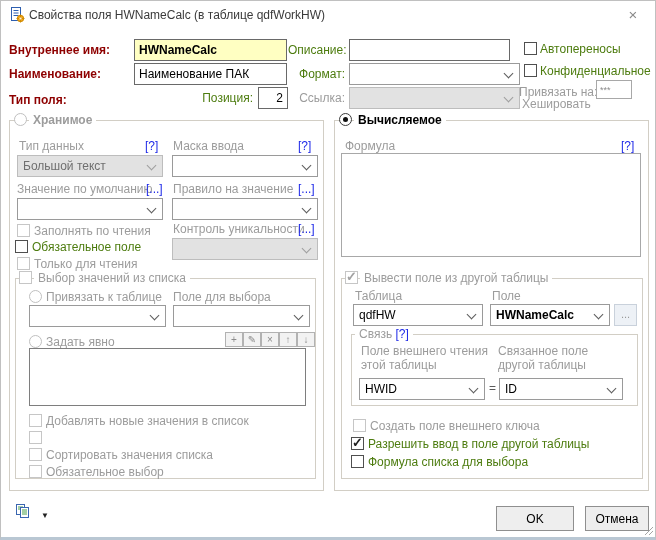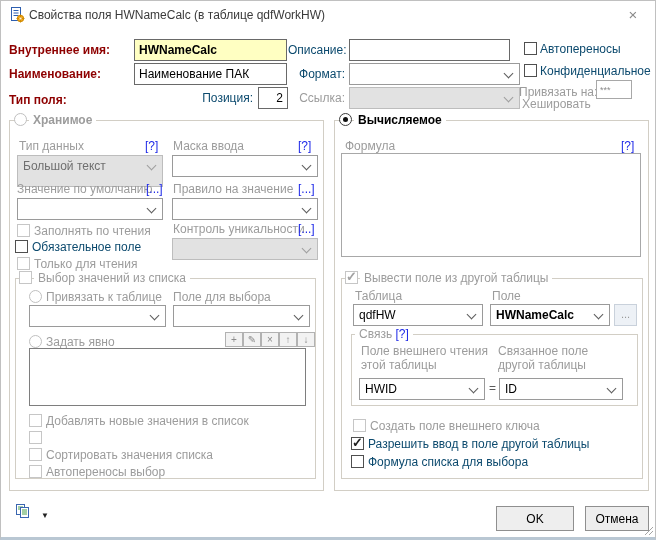--- a/index.html
+++ b/index.html
@@ -2,21 +2,21 @@
 <html><head>
 <meta charset="utf-8">
 <style>
   html,body{margin:0;padding:0;background:#e8e8e8;font-family:"Liberation Sans",sans-serif;}
   .dlg{position:relative;width:656px;height:540px;background:#fff;border:1px solid #c0c0c0;
        border-bottom:3px solid #b9c7d3;box-sizing:border-box;overflow:hidden;font-size:12px;color:#000;}
   .titlebar{position:absolute;left:0;top:0;right:0;height:27px;background:#fff;}
   .title{position:absolute;left:28px;top:7px;font-size:12px;color:#3a3a3a;white-space:nowrap;}
   .close{position:absolute;right:12px;top:4px;width:20px;height:20px;text-align:center;
          color:#8a8a8a;font-size:15px;line-height:20px;cursor:pointer;}
-  .lbl{position:absolute;font-size:12px;line-height:13px;color:#0c4a6e;white-space:nowrap;}
+  .lbl{position:absolute;font-size:12px;line-height:13px;color:#4d7c0f;white-space:nowrap;}
   .red{color:#8e0000;font-weight:bold;}
   .gray{color:#9c9c9c;}
   .dkgray{color:#6f6f6f;}
   .blue{color:#1f2ae8;}
   .r{text-align:right;}
   .inp{position:absolute;border:1px solid #696969;background:#fff;font-family:inherit;
        font-size:12px;color:#000;padding:0 4px;box-sizing:border-box;outline:none;}
   .yellowbg{background:#ffffc2;font-weight:bold;}
   .small{font-size:9px;color:#8a8a8a;padding:1px 3px 0;}
   .combo{position:absolute;border:1px solid #9a9a9a;background:#fff;box-sizing:border-box;
@@ -101,21 +101,21 @@
   <span class="lbl gray" style="left:521px;top:97px">Хешировать</span>
 
   <div class="group" style="left:8px;top:119px;width:315px;height:371px"></div>
   <div class="radio dis" style="left:13px;top:112px;background:#fff"></div>
   <span class="gttl bold gray" style="left:28px;top:112px">Хранимое</span>
 
   <span class="lbl gray" style="left:18px;top:139px">Тип данных</span>
   <span class="lbl blue" style="left:144px;top:139px">[?]</span>
   <span class="lbl gray" style="left:172px;top:139px">Маска ввода</span>
   <span class="lbl blue" style="left:297px;top:139px">[?]</span>
-  <div class="combo dis dkgray" style="left:16px;top:154px;width:146px;height:32px">
+  <div class="combo dis dkgray" style="left:16px;top:154px;width:146px;height:22px">
     <span>Большой текст</span>
     <span class="chev"></span>
   </div>
   <div class="combo" style="left:171px;top:154px;width:146px;height:22px">
     <span></span>
     <span class="chev"></span>
   </div>
 
   <span class="lbl gray" style="left:16px;top:182px">Значение по умолчанию</span>
   <span class="lbl blue" style="left:145px;top:182px">[...]</span>
@@ -167,21 +167,21 @@
   <div class="tbtn" style="left:278px;top:331px"><span>↑</span></div>
   <div class="tbtn" style="left:296px;top:331px"><span>↓</span></div>
   <div class="listbox" style="left:28px;top:347px;width:277px;height:58px"></div>
 
   <div class="cb dis" style="left:28px;top:413px"></div>
   <span class="lbl gray" style="left:45px;top:414px">Добавлять новые значения в список</span>
   <div class="cb dis" style="left:28px;top:430px"></div>
   <div class="cb dis" style="left:28px;top:447px"></div>
   <span class="lbl gray" style="left:45px;top:448px">Сортировать значения списка</span>
   <div class="cb dis" style="left:28px;top:464px"></div>
-  <span class="lbl gray" style="left:45px;top:465px">Автопереносы выбор</span>
+  <span class="lbl gray" style="left:45px;top:465px">Обязательное выбор</span>
 
   <div class="group" style="left:333px;top:119px;width:315px;height:371px"></div>
   <div class="radio sel" style="left:338px;top:112px;background:#fff"></div>
   <span class="gttl bold" style="left:353px;top:112px">Вычисляемое</span>
 
   <span class="lbl gray" style="left:344px;top:139px">Формула</span>
   <span class="lbl blue" style="left:620px;top:139px">[?]</span>
   <div class="formula" style="left:340px;top:152px;width:300px;height:104px"><span></span></div>
 
   <div class="group" style="left:340px;top:277px;width:302px;height:201px"></div>

